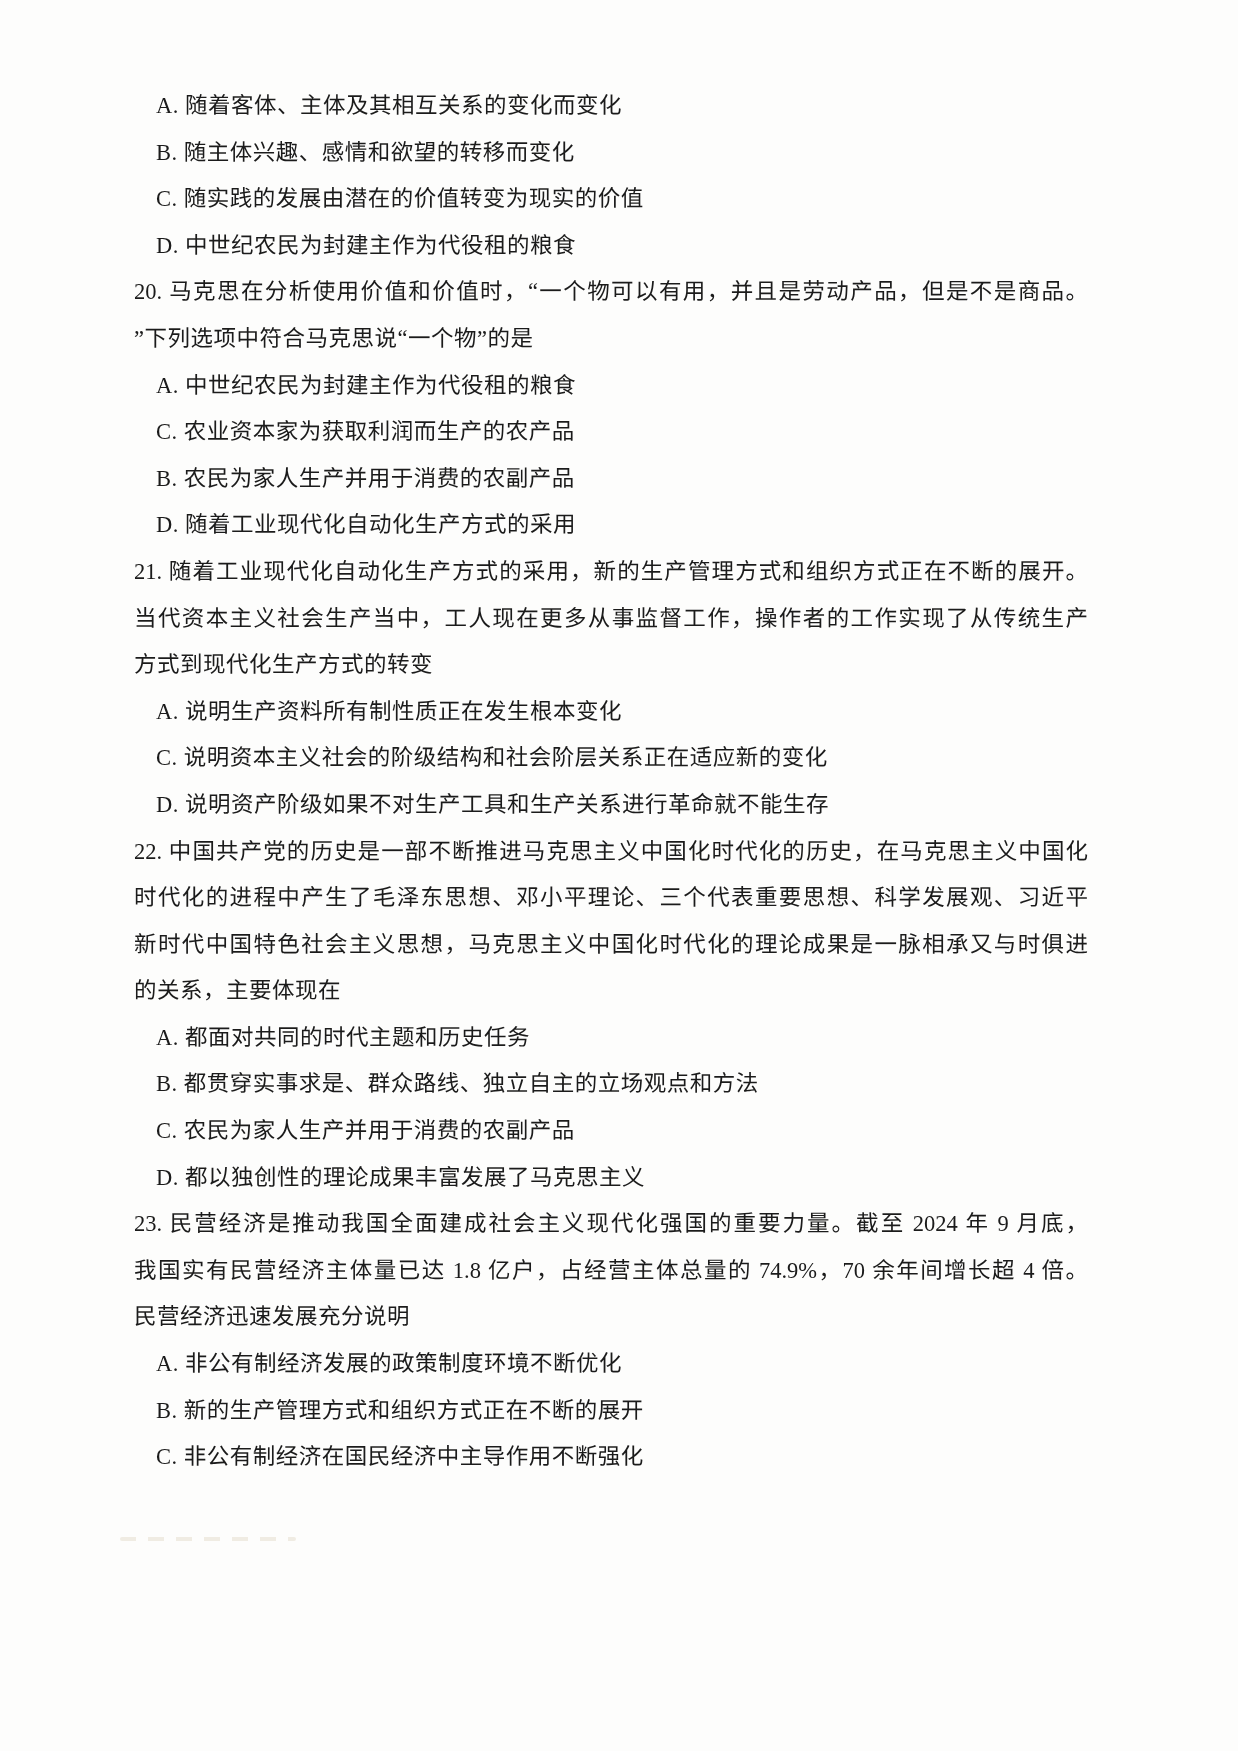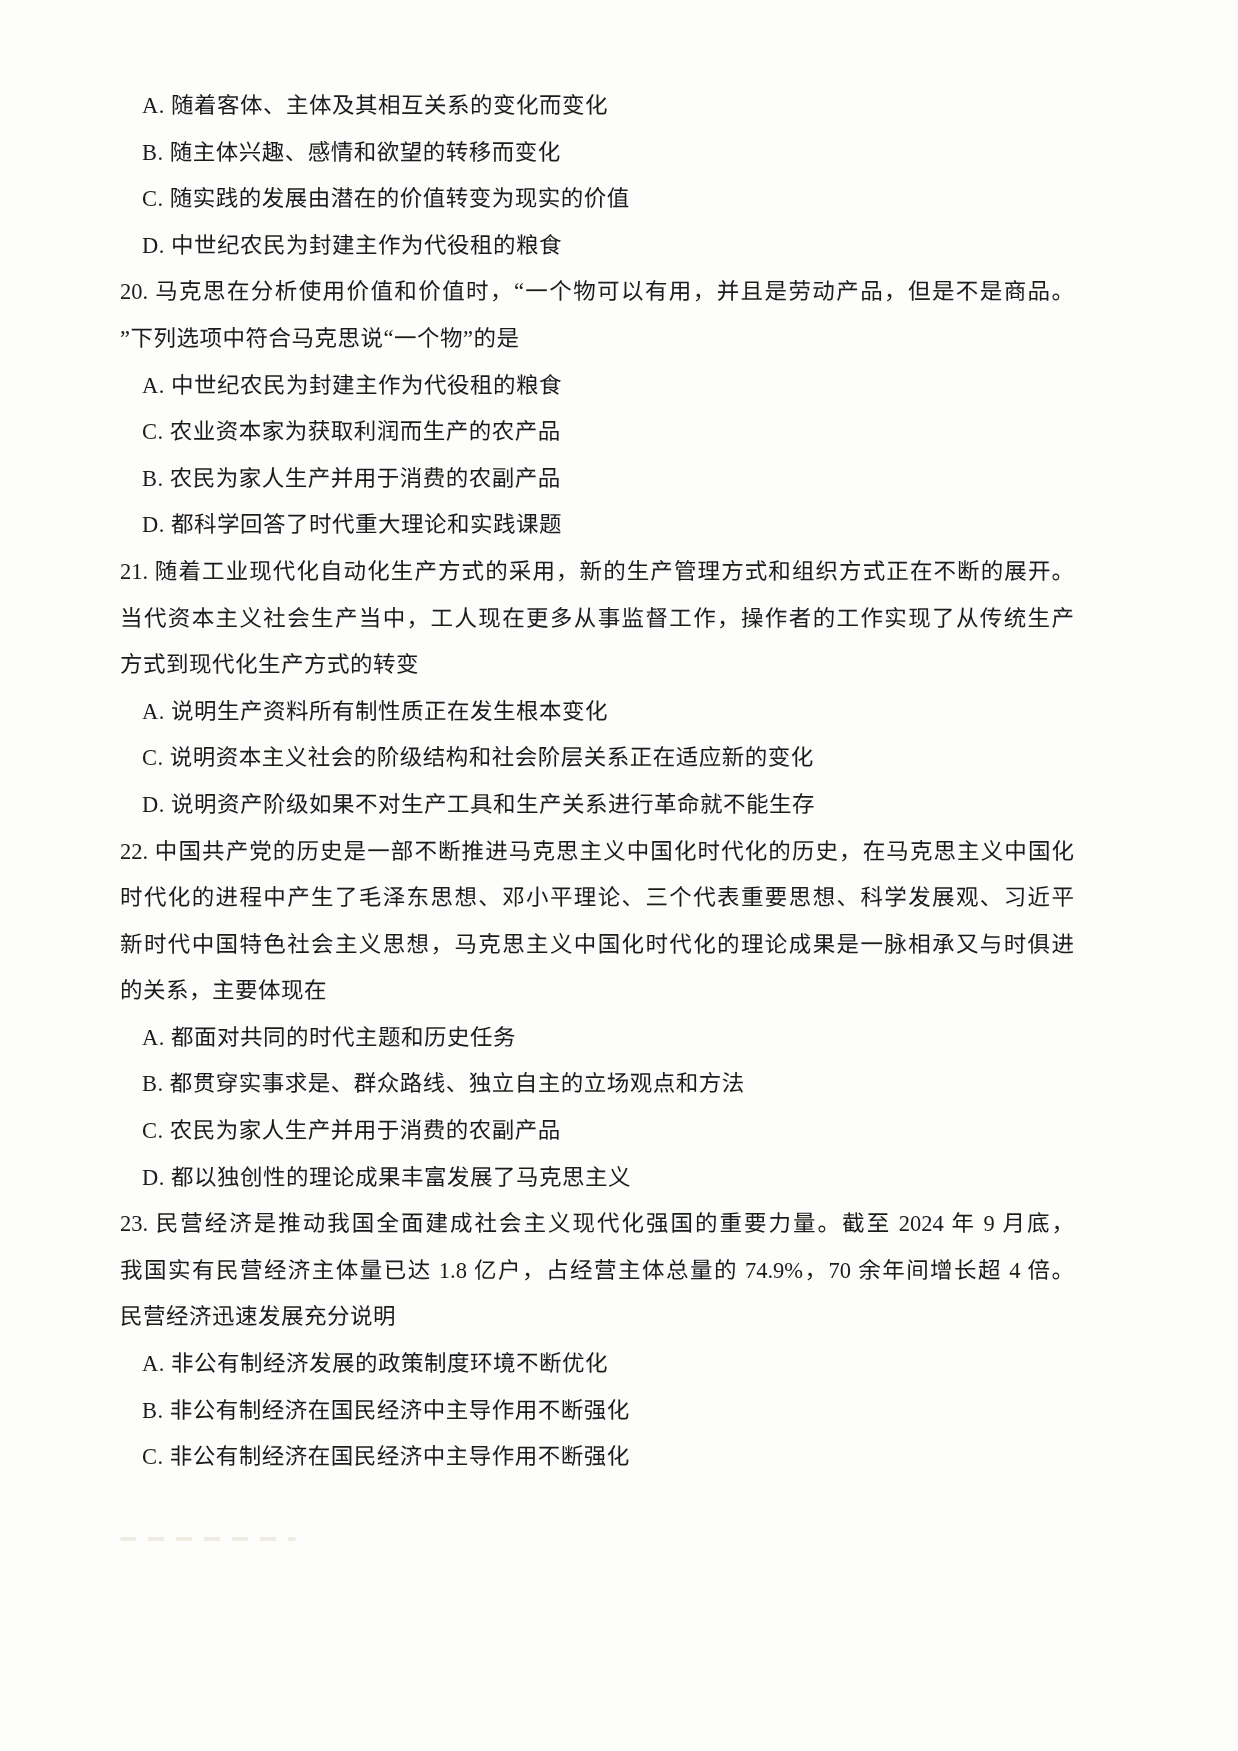--- a/index.html
+++ b/index.html
@@ -10,21 +10,21 @@
   }
   .page {
     position: relative;
     width: 1238px;
     height: 1751px;
     background: #fdfdfc;
     overflow: hidden;
   }
   .textcol {
     position: absolute;
-    left: 120px;
+    left: 134px;
     top: 83px;
     width: 954px;
     font-family: "Liberation Serif", "DejaVu Serif", serif;
     font-size: 22.5px;
     color: #1b1b1b;
     -webkit-font-smoothing: antialiased;
   }
   .line {
     height: 46.6px;
     line-height: 46.6px;
@@ -60,36 +60,36 @@
   <div class="textcol" style="color: rgb(27, 27, 27);">
       <div class="line option">A. 随着客体、主体及其相互关系的变化而变化</div>
       <div class="line option">B. 随主体兴趣、感情和欲望的转移而变化</div>
       <div class="line option">C. 随实践的发展由潜在的价值转变为现实的价值</div>
       <div class="line option">D. 中世纪农民为封建主作为代役租的粮食</div>
       <div class="line stem just">20. 马克思在分析使用价值和价值时，“一个物可以有用，并且是劳动产品，但是不是商品。</div>
       <div class="line stem">”下列选项中符合马克思说“一个物”的是</div>
       <div class="line option">A. 中世纪农民为封建主作为代役租的粮食</div>
       <div class="line option">C. 农业资本家为获取利润而生产的农产品</div>
       <div class="line option">B. 农民为家人生产并用于消费的农副产品</div>
-      <div class="line option">D. 都科学回答了时代重大理论和实践课题</div>
+      <div class="line option">D. 随着工业现代化自动化生产方式的采用</div>
       <div class="line stem just">21. 随着工业现代化自动化生产方式的采用，新的生产管理方式和组织方式正在不断的展开。</div>
       <div class="line stem just">当代资本主义社会生产当中，工人现在更多从事监督工作，操作者的工作实现了从传统生产</div>
       <div class="line stem">方式到现代化生产方式的转变</div>
       <div class="line option">A. 说明生产资料所有制性质正在发生根本变化</div>
       <div class="line option">C. 说明资本主义社会的阶级结构和社会阶层关系正在适应新的变化</div>
       <div class="line option">D. 说明资产阶级如果不对生产工具和生产关系进行革命就不能生存</div>
       <div class="line stem just">22. 中国共产党的历史是一部不断推进马克思主义中国化时代化的历史，在马克思主义中国化</div>
       <div class="line stem just">时代化的进程中产生了毛泽东思想、邓小平理论、三个代表重要思想、科学发展观、习近平</div>
       <div class="line stem just">新时代中国特色社会主义思想，马克思主义中国化时代化的理论成果是一脉相承又与时俱进</div>
       <div class="line stem">的关系，主要体现在</div>
       <div class="line option">A. 都面对共同的时代主题和历史任务</div>
       <div class="line option">B. 都贯穿实事求是、群众路线、独立自主的立场观点和方法</div>
       <div class="line option">C. 农民为家人生产并用于消费的农副产品</div>
       <div class="line option">D. 都以独创性的理论成果丰富发展了马克思主义</div>
       <div class="line stem just">23. 民营经济是推动我国全面建成社会主义现代化强国的重要力量。截至 2024 年 9 月底，</div>
       <div class="line stem just">我国实有民营经济主体量已达 1.8 亿户，占经营主体总量的 74.9%，70 余年间增长超 4 倍。</div>
       <div class="line stem">民营经济迅速发展充分说明</div>
       <div class="line option">A. 非公有制经济发展的政策制度环境不断优化</div>
-      <div class="line option">B. 非公有制经济在国民经济中主导作用不断强化</div>
+      <div class="line option">B. 新的生产管理方式和组织方式正在不断的展开</div>
       <div class="line option">C. 非公有制经济在国民经济中主导作用不断强化</div>
     </div>
   <div class="faded-line"></div>
 </div>
 
 </body></html>

